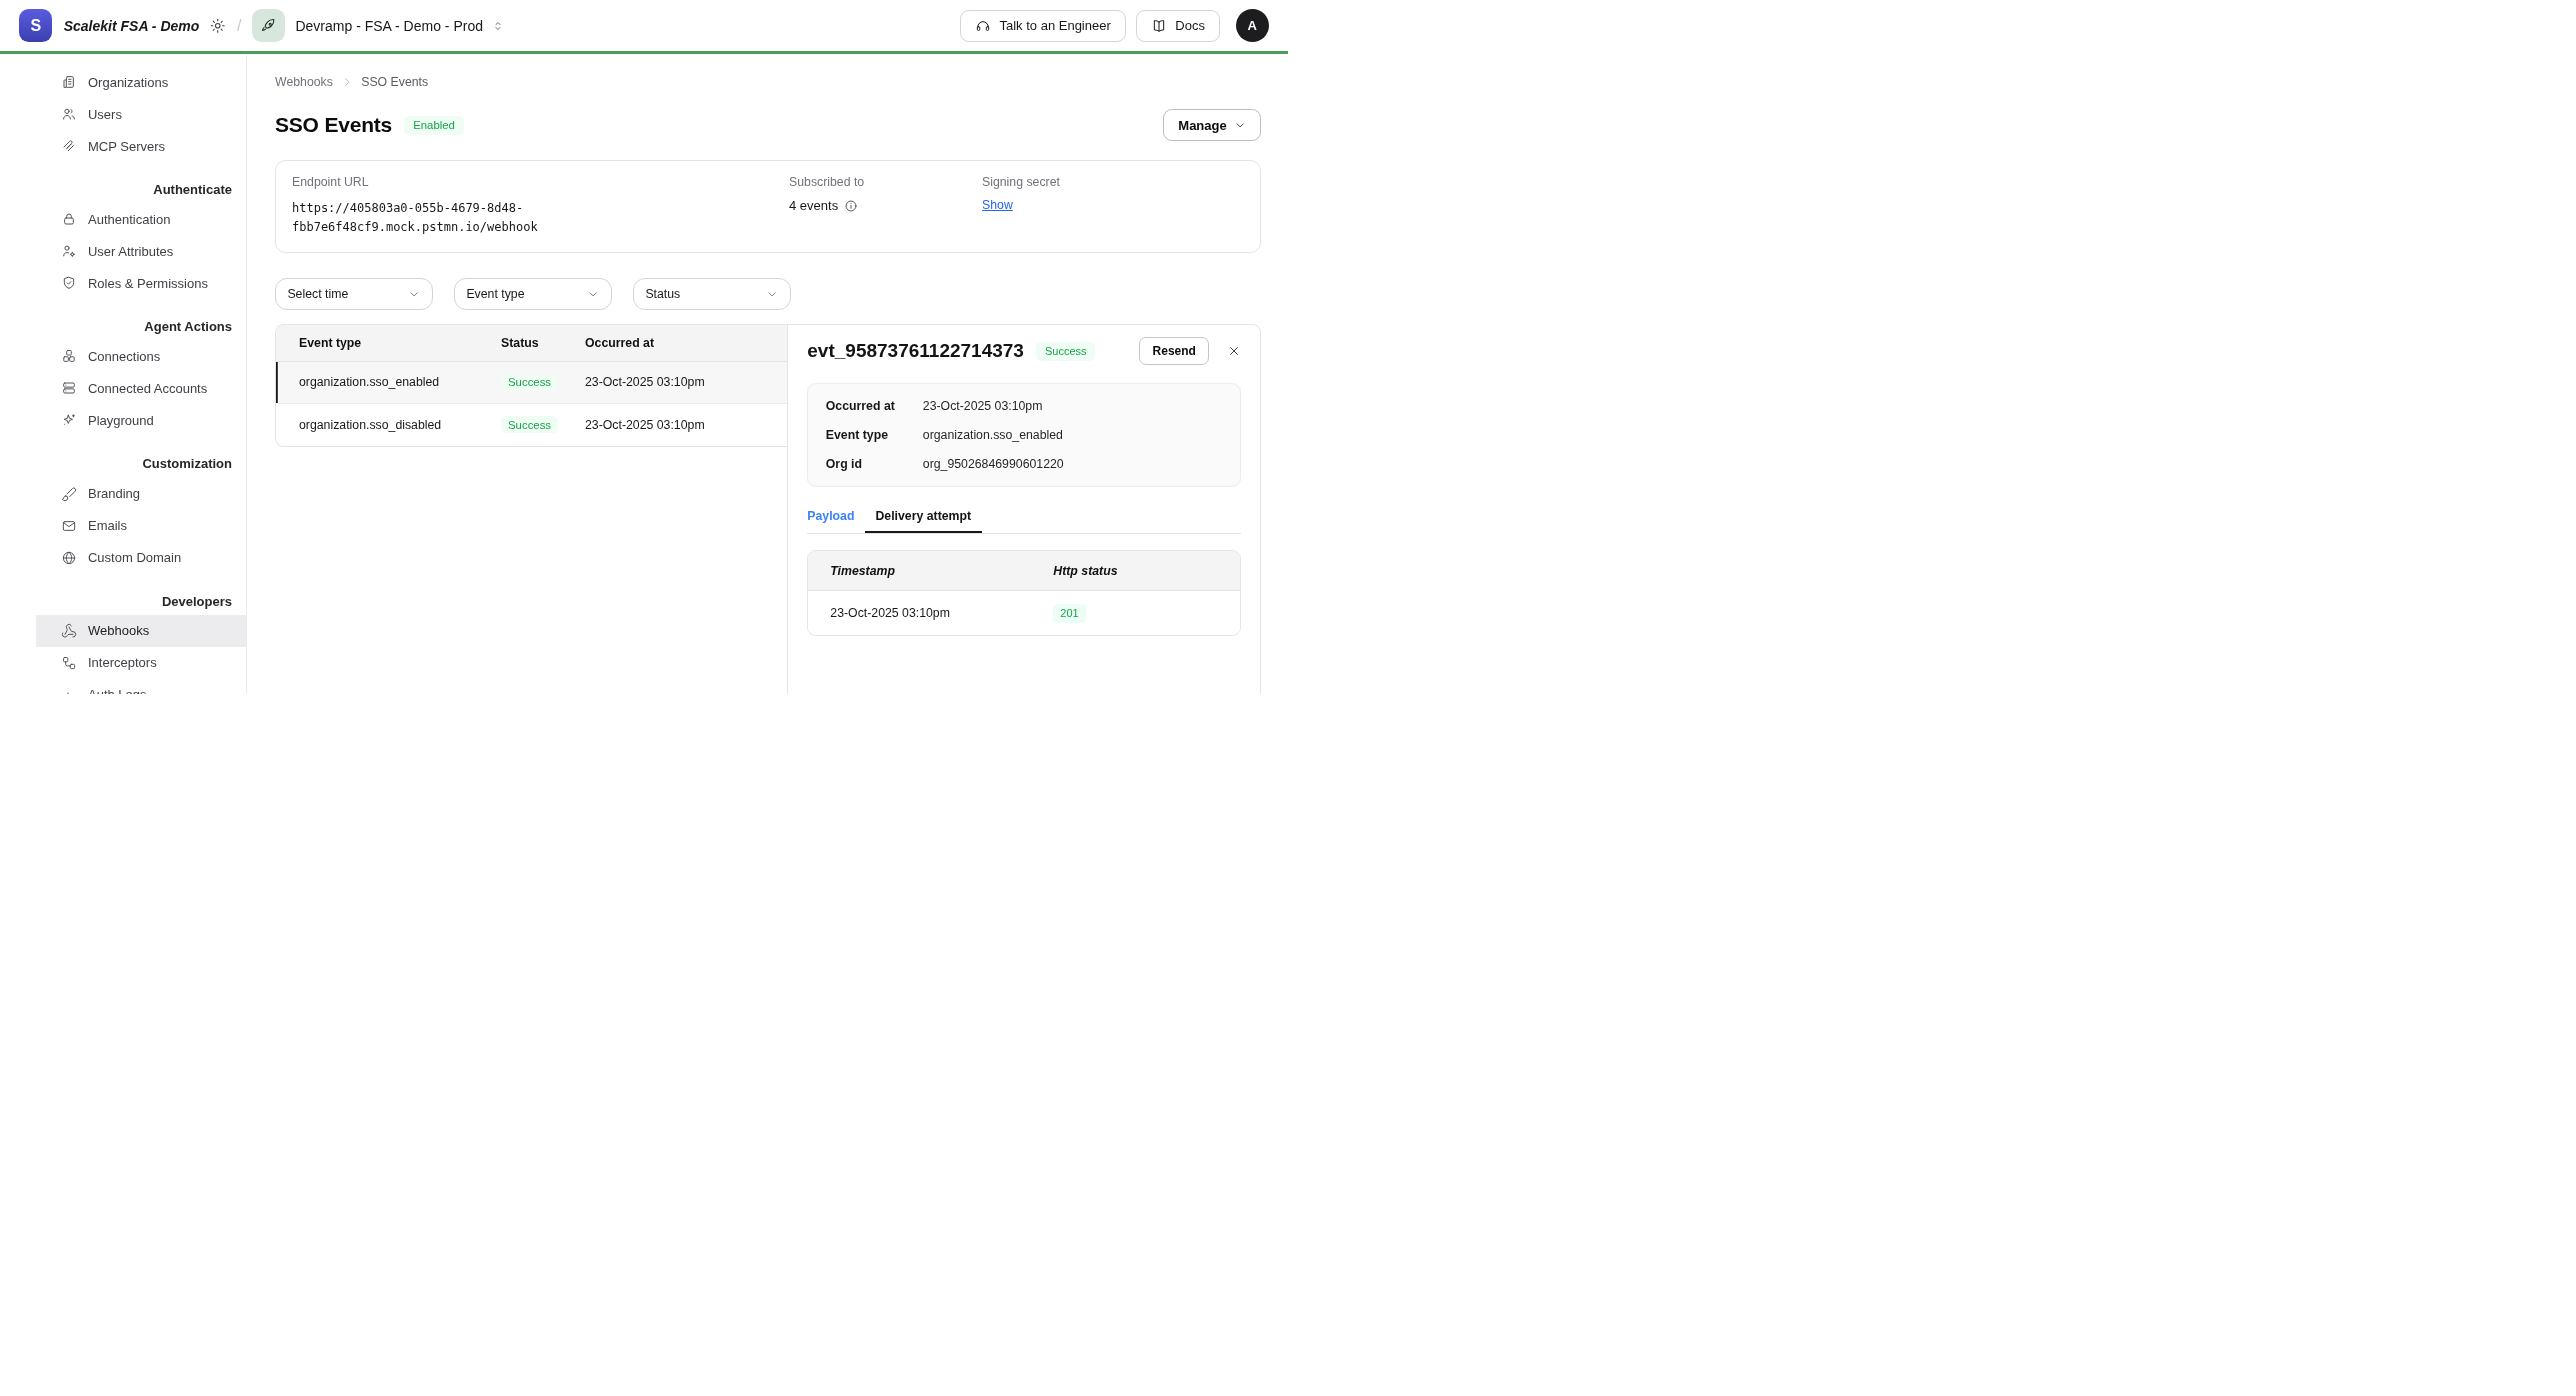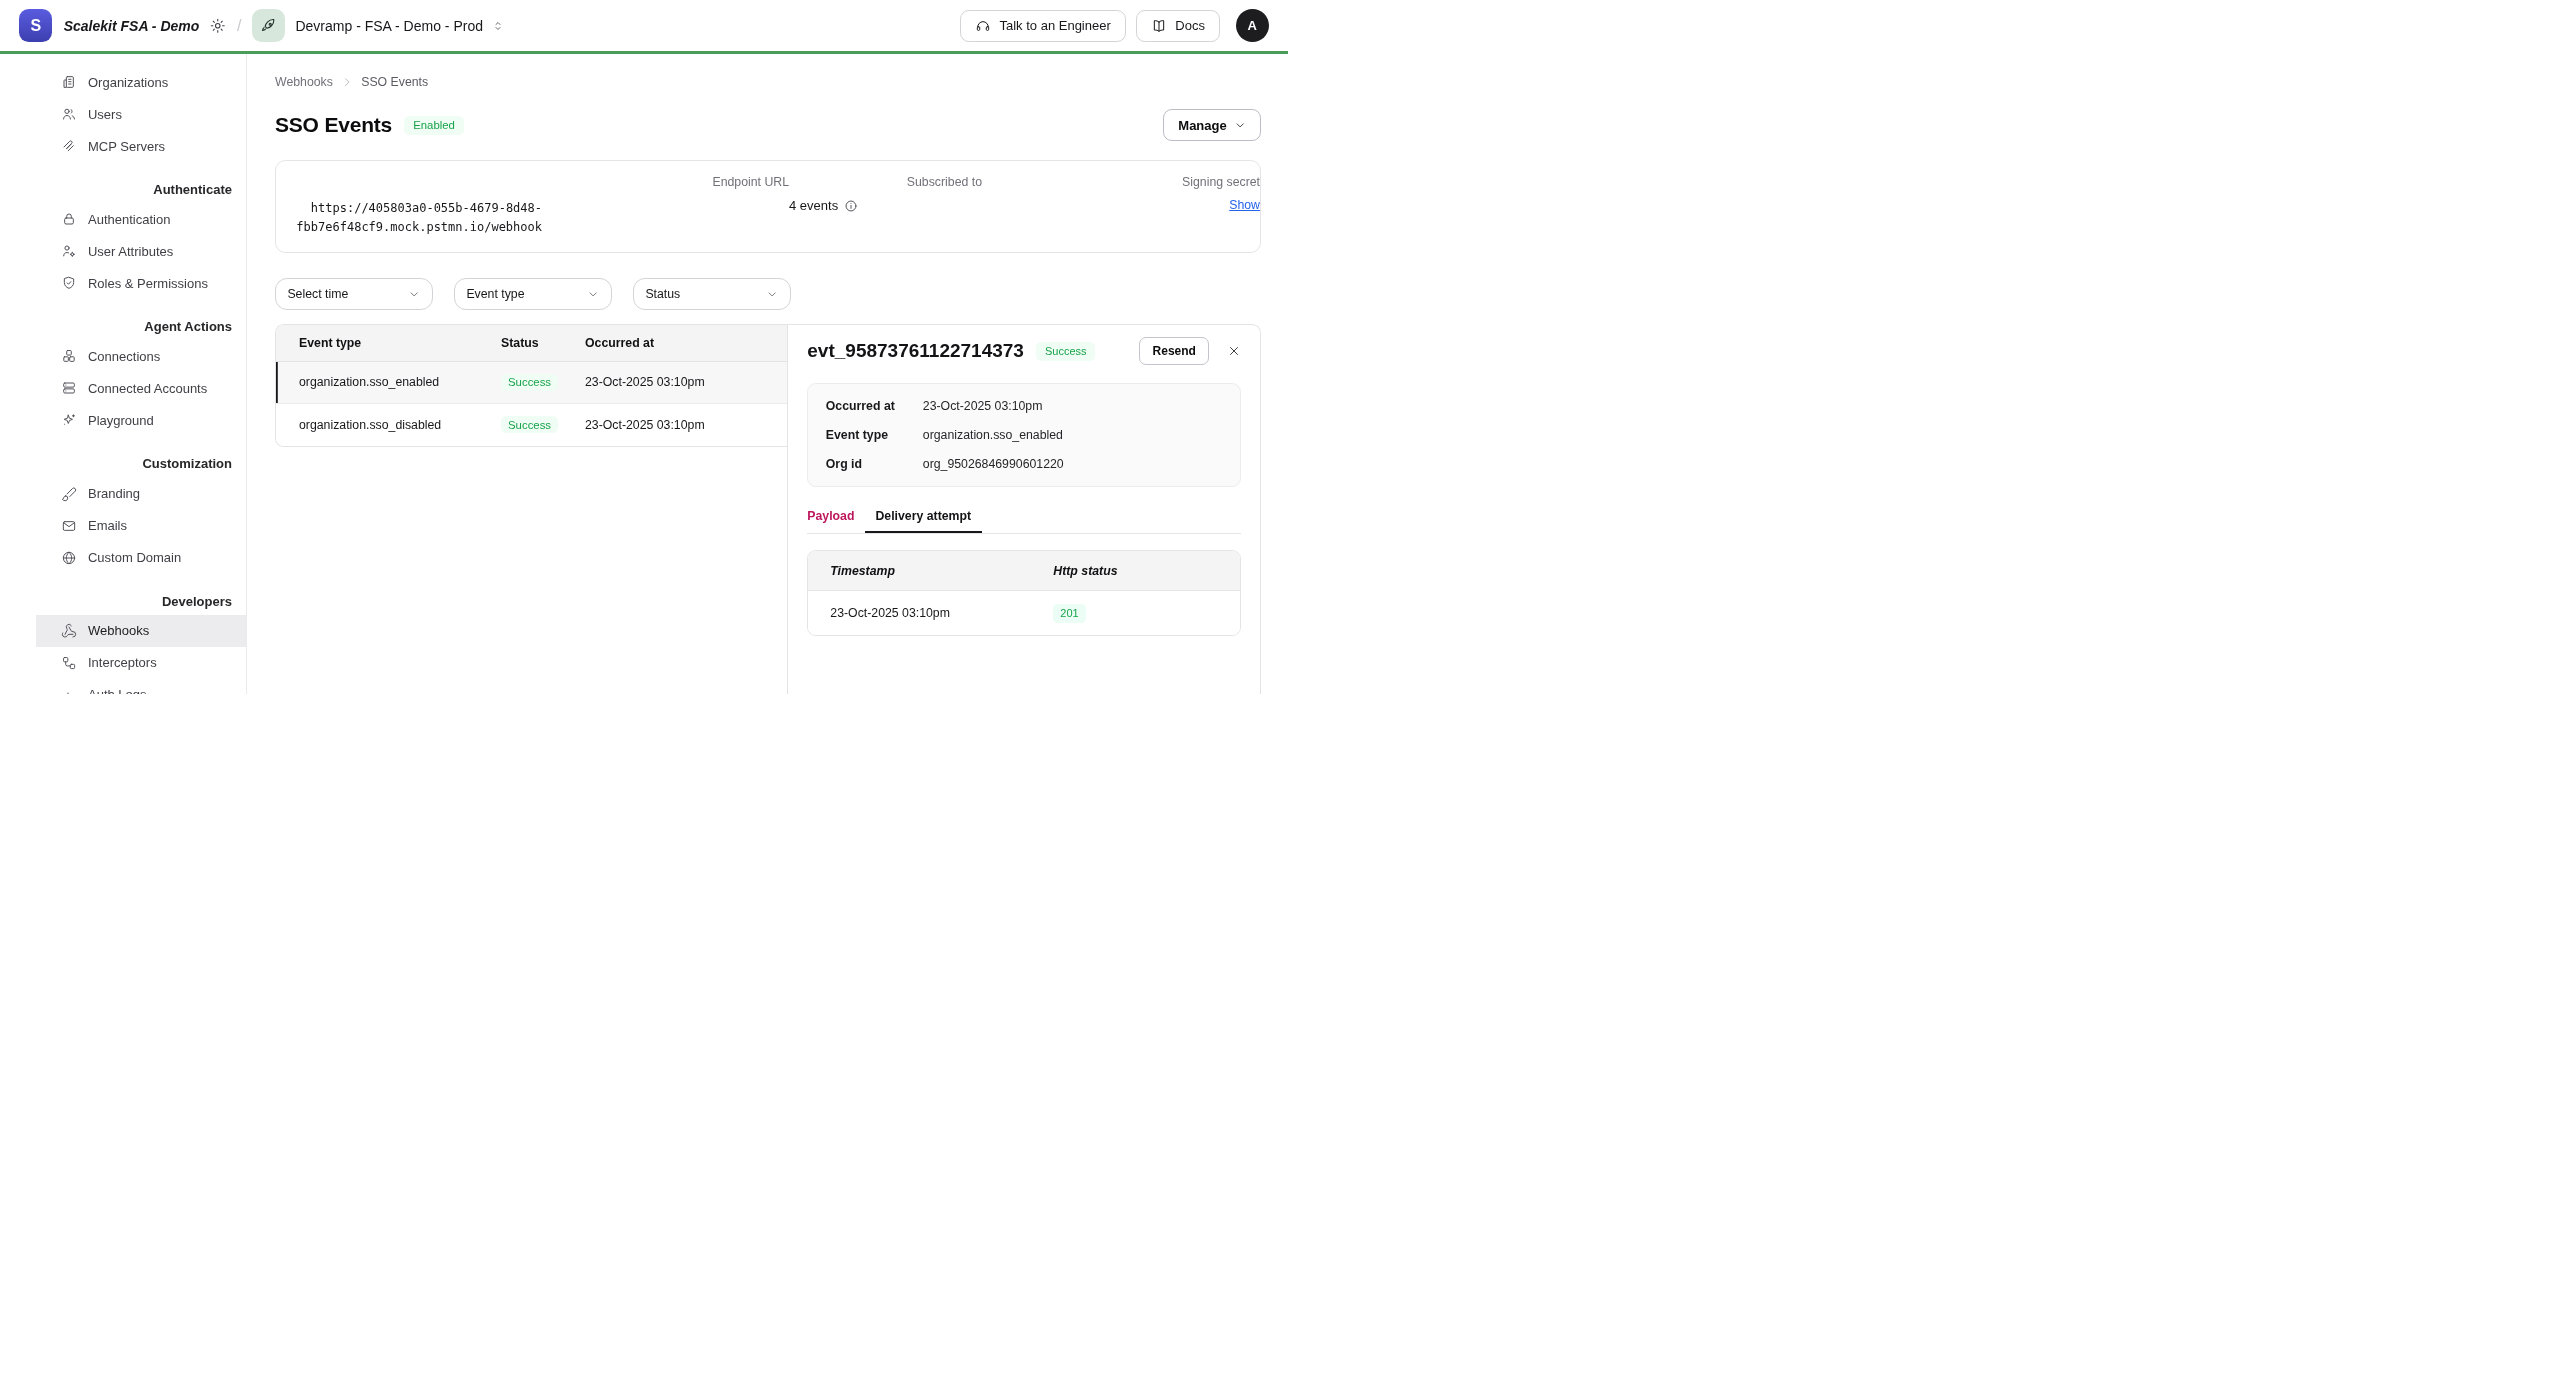--- a/index.html
+++ b/index.html
@@ -64,21 +64,21 @@
   .badge-green { background:#f0fdf4; color:#16a34a; font-size:11.4px;
     border-radius:5.3px; padding:3.5px 8.8px; }
   .title-row .badge-green { margin-left:12.3px; }
   .manage-btn { margin-left:auto; height:32px; display:flex; align-items:center;
     gap:7px; border:0.9px solid #bcbcc3; border-radius:8.8px; background:#fff;
     padding:0 14px; font-size:13px; font-weight:700; color:#0c0c0e;
     cursor:pointer; font-family:inherit; }
 
   
   .endpoint-card { margin-top:19.3px; border:0.9px solid #e4e4e7; border-radius:10.5px;
-    padding:14px 0 16px 16px; display:grid; grid-template-columns:497px 193px 1fr;text-align:right; }
+    padding:14px 0 16px 16px; display:grid; grid-template-columns:497px 193px 1fr; }
   .card-label { font-size:12.3px; color:#71717a; }
   .endpoint-url { margin-top:9.7px; width:250px;
     font-family:"DejaVu Sans Mono", monospace; font-size:12px;
     line-height:1.55; color:#18181b; }
   .endpoint-url span { display:block; }
   .subscribed-val { margin-top:8.8px; font-size:13px; color:#18181b;
     display:flex; align-items:center; gap:6.1px; }
   .info-ic { color:#3f3f46; display:flex; cursor:pointer; }
   .show-link { display:inline-block; margin-top:8.8px; font-size:12.3px;
     color:#2563eb; text-decoration:underline; cursor:pointer; }
@@ -121,21 +121,21 @@
 
   .meta-card { margin-top:18.4px; background:#fafafa; border:0.9px solid #ececef;
     border-radius:8.8px; padding:15px 17.5px; display:flex;
     flex-direction:column; gap:15px; }
   .meta-row { display:flex; font-size:12.3px; }
   .meta-label { width:97px; flex:none; font-weight:700; color:#18181b; }
   .meta-val { color:#27272a; }
 
   .tabs { margin-top:22px; display:flex; border-bottom:0.9px solid #e4e4e7; }
   .tab { padding:0 10.5px 8px 10.5px; font-size:12.3px; font-weight:600;
-    color:#be185d; cursor:pointer; margin-bottom:-0.9px; }
+    color:#3b82f6; cursor:pointer; margin-bottom:-0.9px; }
   .tab:first-child { padding-left:0; }
   .tab.active { color:#141416; border-bottom:2.6px solid #18181b; }
 
   .delivery-table { margin-top:16.7px; border:0.9px solid #e4e4e7;
     border-radius:8.8px; overflow:hidden; }
   .dl-head { display:grid; grid-template-columns:245px 1fr; height:40px;
     align-items:center; background:#f4f4f5; border-bottom:0.9px solid #e4e4e7;
     font-size:12.3px; font-weight:600; color:#111113;font-style:italic; }
   .dl-head > div:first-child { padding-left:22px; }
   .dl-row { display:grid; grid-template-columns:245px 1fr; height:44px;

